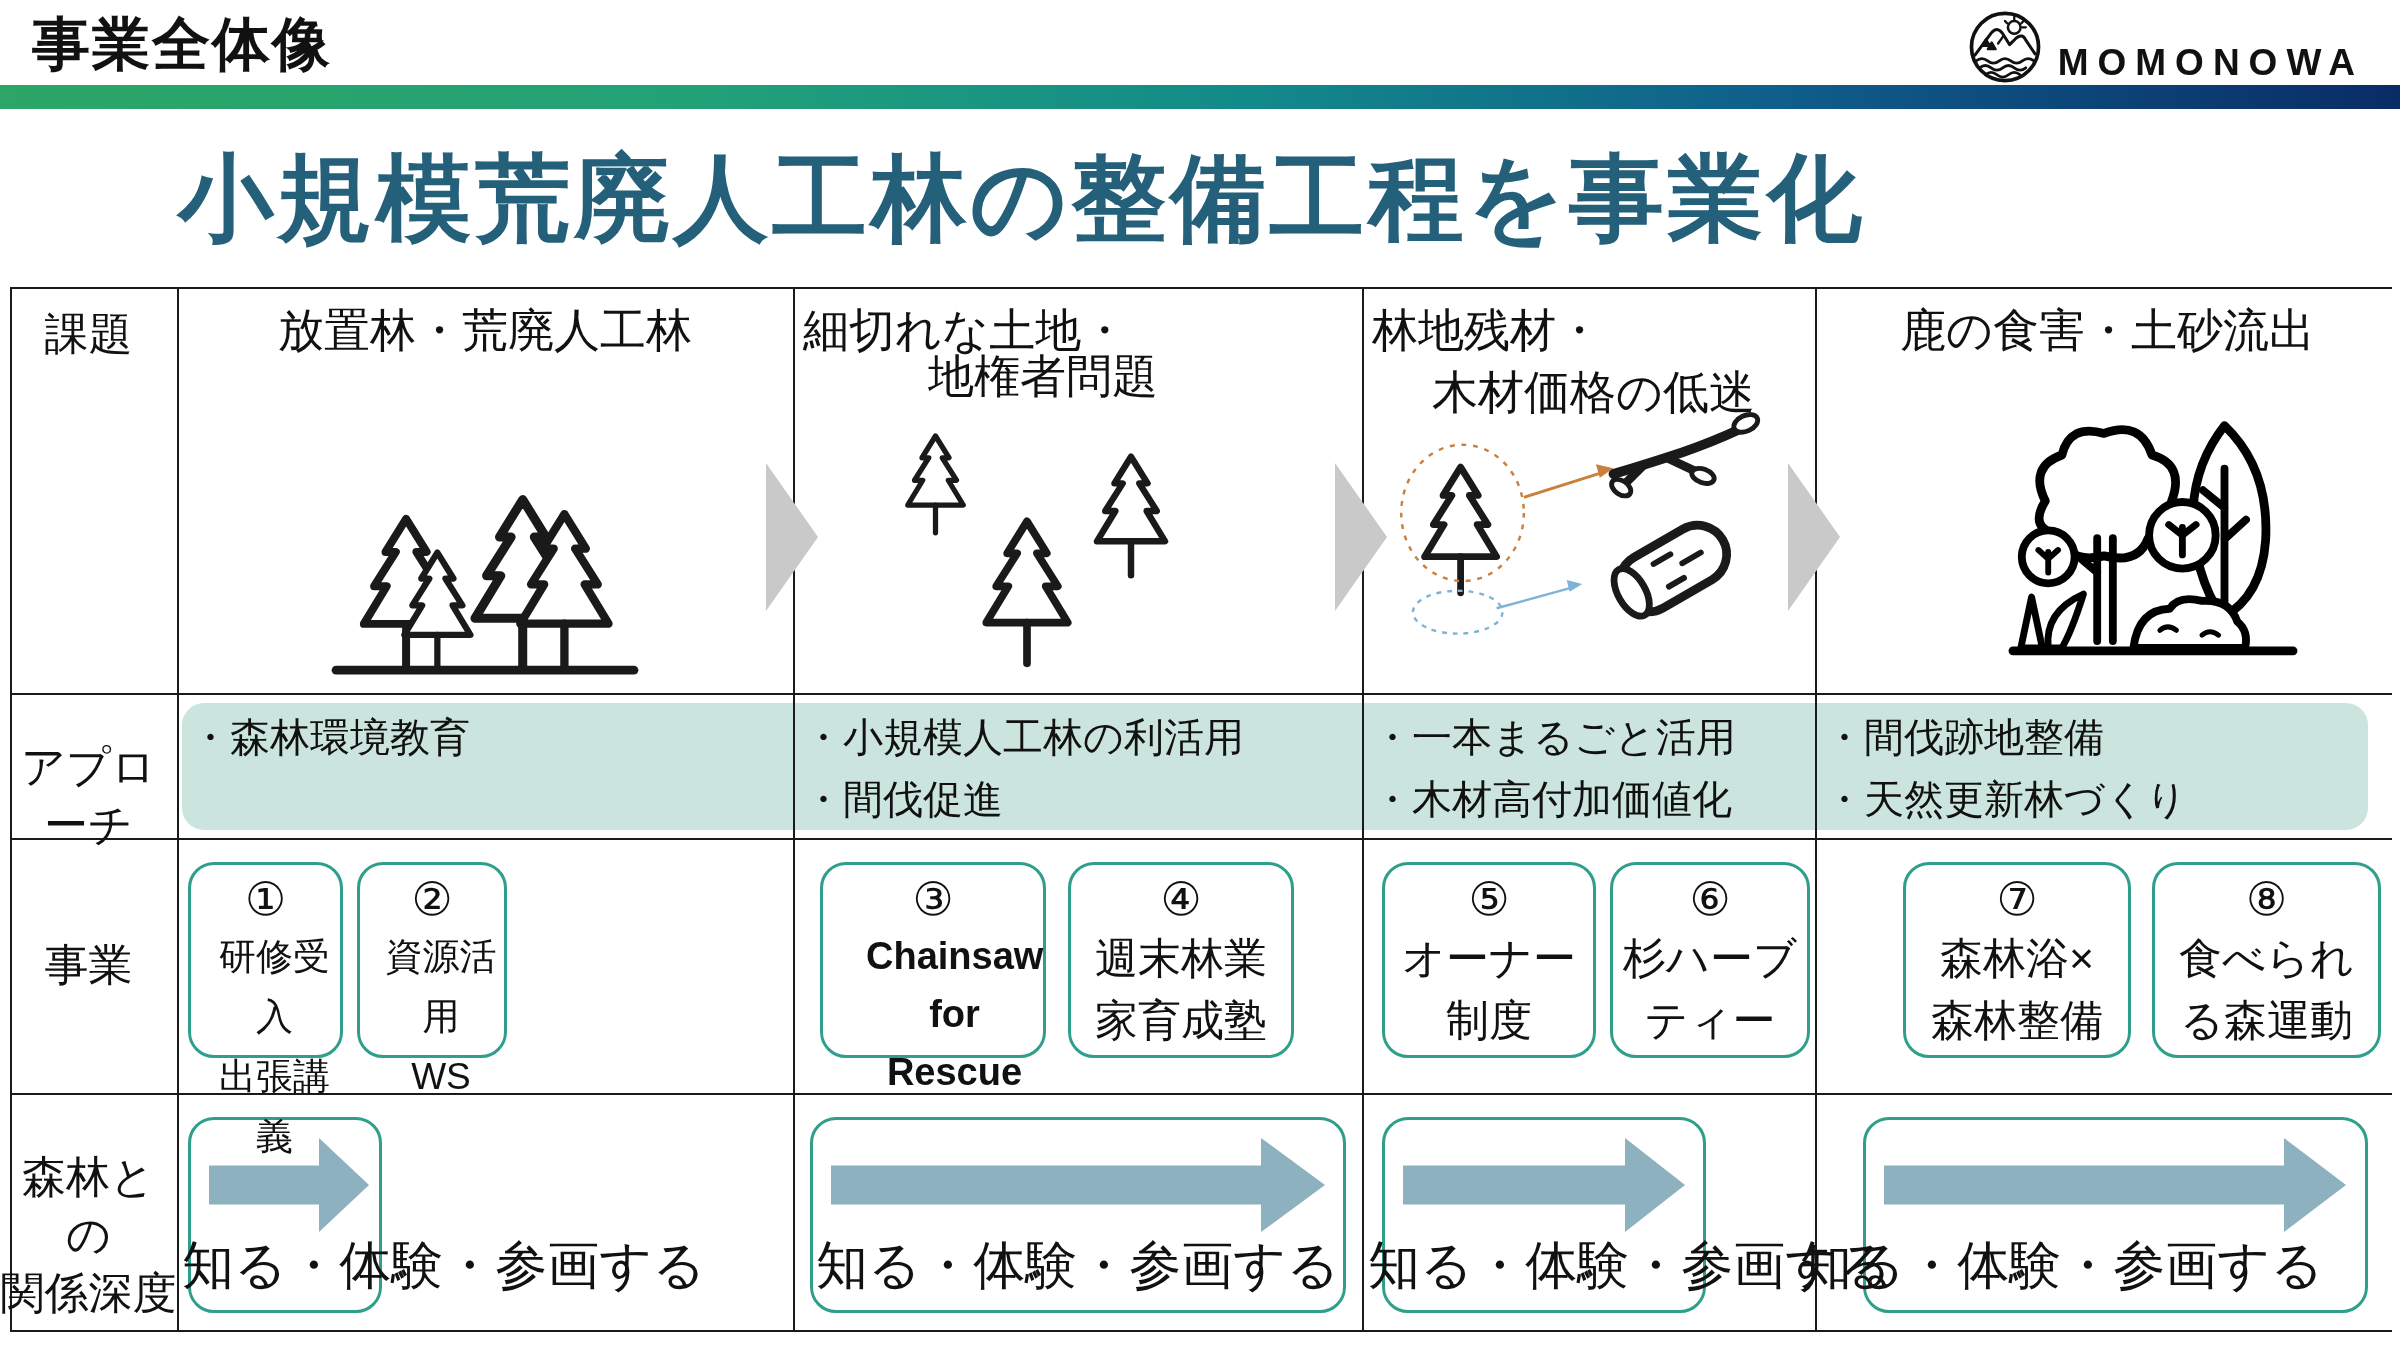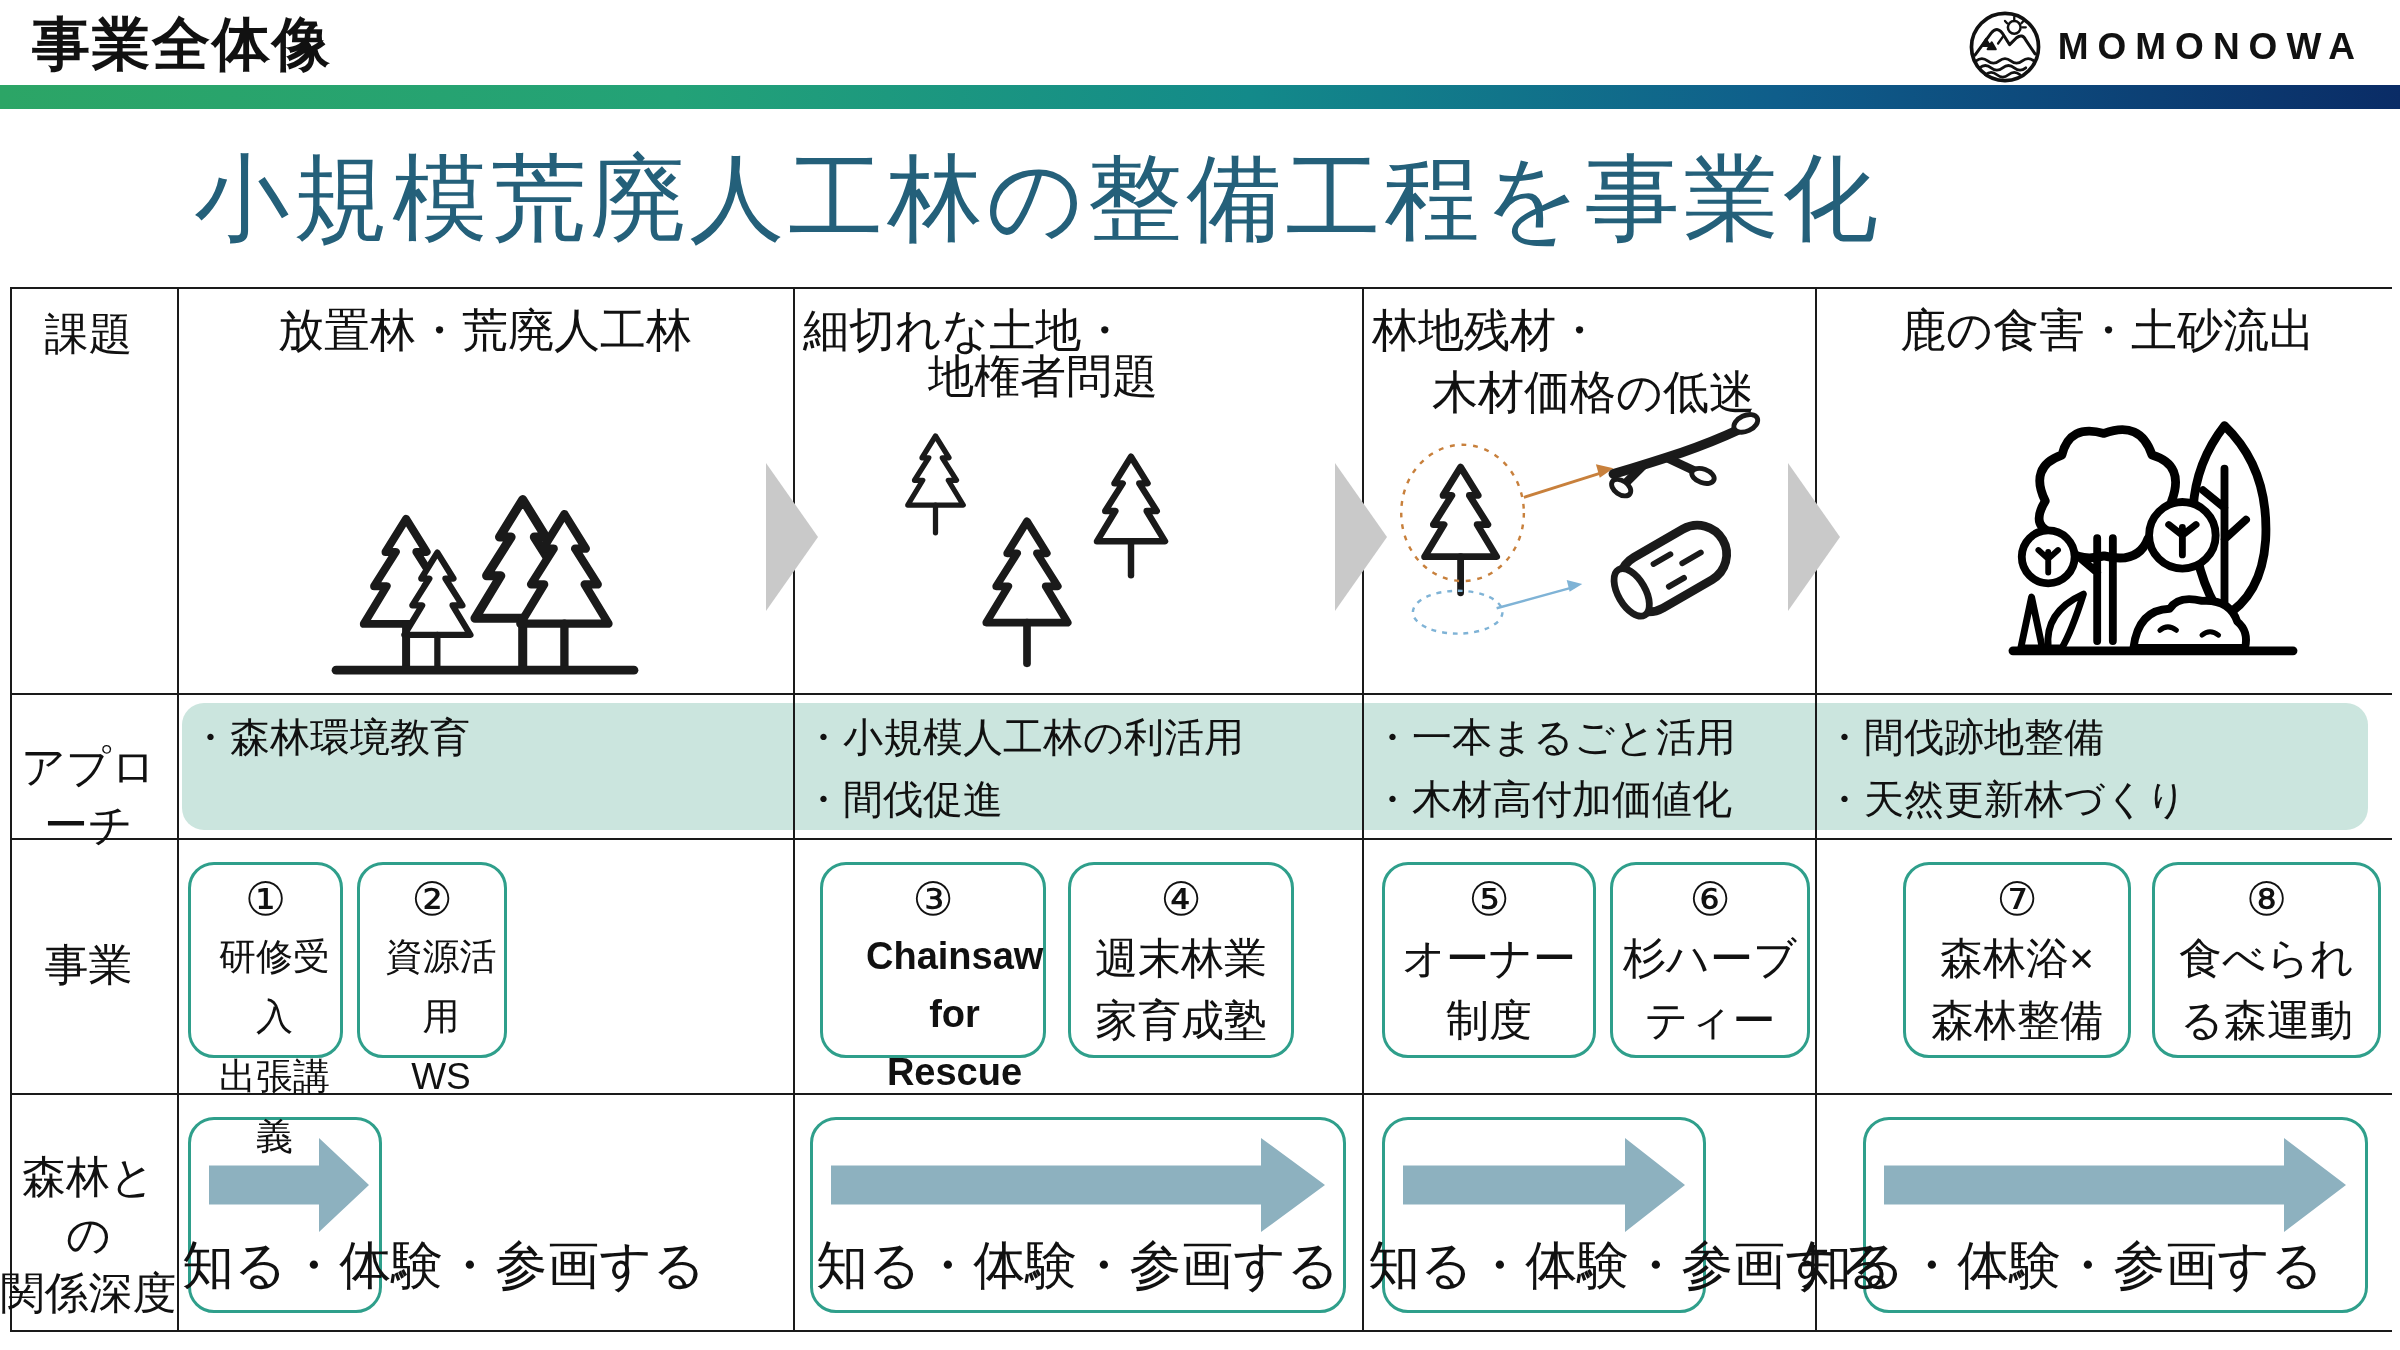--- a/index.html
+++ b/index.html
@@ -2,28 +2,28 @@
 <html><head>
 <meta charset="utf-8">
 <style>
   html,body{margin:0;padding:0;background:#e8e8e8;}
   .slide{
     position:relative;width:2400px;height:1350px;background:#ffffff;overflow:hidden;
     font-family:"Liberation Sans","DejaVu Sans",sans-serif;color:#111;
   }
   
   .hdr-title{position:absolute;left:32px;top:6px;font-size:58px;font-weight:800;letter-spacing:2px;}
-  .logo{position:absolute;right:36px;top:10px;display:flex;align-items:center;gap:16px;}
+  .logo{position:absolute;right:36px;top:10px;display:flex;align-items:flex-end;gap:16px;}
   .logo svg{width:74px;height:74px;}
   .logo-text{font-size:37px;font-weight:800;letter-spacing:9px;}
   .grad-bar{position:absolute;left:0;top:85px;width:2400px;height:24px;
     background:linear-gradient(90deg,#2ca566 0%,#23a277 28%,#138a8a 52%,#0f5e8b 74%,#0a2c66 100%);}
   
   .main-title{position:absolute;left:0;top:136px;width:2044px;text-align:center;
-    font-size:95px;font-weight:400;color:#24607a;letter-spacing:4px;padding-left:16px;}
+    font-size:95px;font-weight:700;color:#24607a;letter-spacing:4px;}
   
   .hline{position:absolute;height:2px;background:#1a1a1a;}
   .vline{position:absolute;width:2px;background:#1a1a1a;}
   
   .rowlabel{position:absolute;left:0;width:177px;text-align:center;font-size:44px;line-height:58px;}
   .colhead{position:absolute;font-size:46px;line-height:56px;white-space:nowrap;}
   .center{text-align:center;}
   
   .chev{position:absolute;width:0;height:0;border-left:52px solid #c9c9c9;
     border-top:74px solid transparent;border-bottom:74px solid transparent;z-index:3;}

